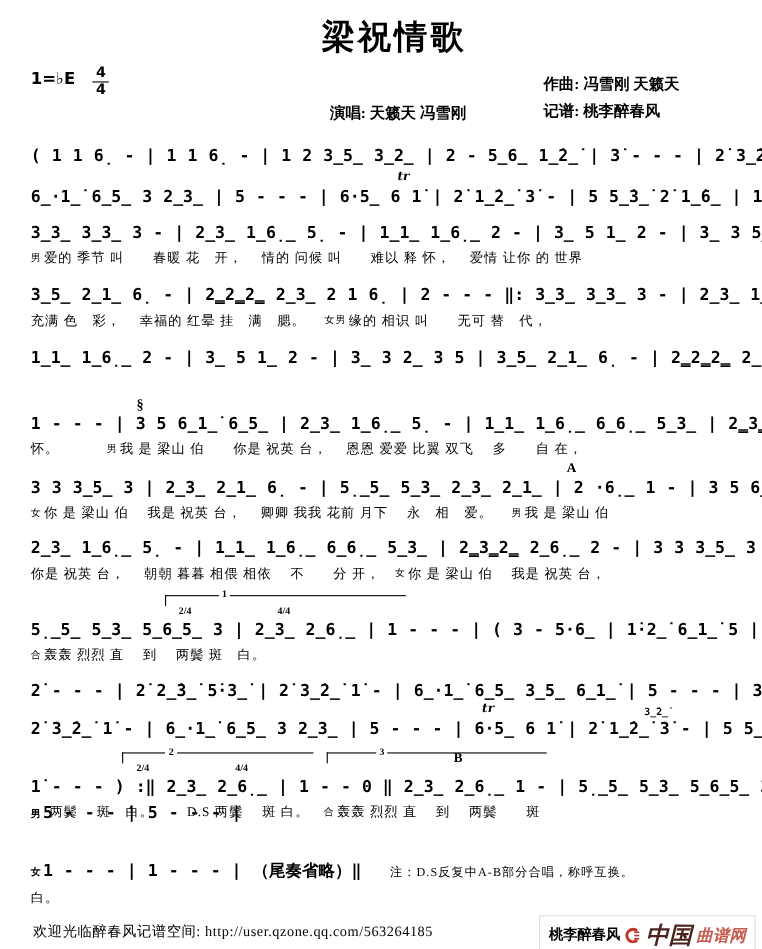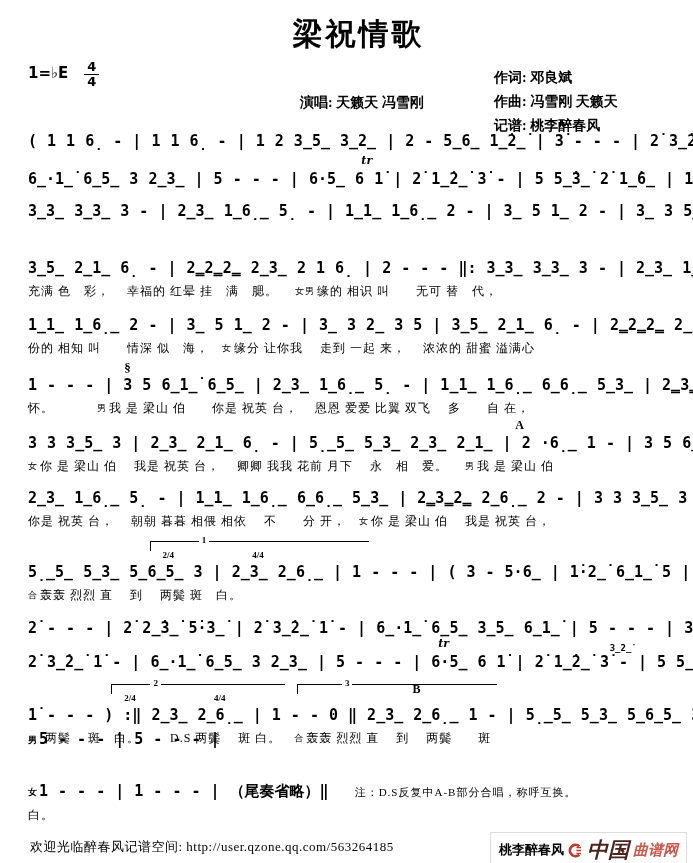--- a/index.html
+++ b/index.html
@@ -51,45 +51,44 @@
 <div class="page">
 
   <div class="title">梁祝情歌</div>
 
   <div class="keysig">
     <span>1=♭E</span><span class="meter"><span class="num">4</span><span class="den">4</span></span>
   </div>
 
   <div class="credit-performer">演唱: 天籁天 冯雪刚</div>
   <div class="credit-col">
-    <div>作词: 邓良斌</div>
     <div>作曲: 冯雪刚 天籁天</div>
     <div>记谱: 桃李醉春风</div>
   </div>
 
   <div id="score">
       <div class="system" style="top: 130px;">
         <div class="notes">( 1 1 6̣ - | 1 1 6̣ - | 1 2 3̲5̲ 3̲2̲ | 2 - 5̲6̲ 1̲̇2̲̇ | 3̇ - - - | 2̇ 3̲̇2̲̇ 1̇ - |</div>
       </div>
       <div class="system" style="top: 154px;">
         <div class="annrow">
           <span class="ann tr" style="left: 52%;">tr</span>
         </div>
         <div class="notes">6̲·1̲̇ 6̲5̲ 3 2̲3̲ | 5 - - - | 6·5̲ 6 1̇ | 2̇ 1̲̇2̲̇ 3̇ - | 5 5̲̇3̲̇ 2̇ 1̲̇6̲ | 1̇ - - - ) |</div>
       </div>
       <div class="system" style="top: 200px;">
         <div class="notes">3̲3̲ 3̲3̲ 3 - | 2̲3̲ 1̲6̣̲ 5̣ - | 1̲1̲ 1̲6̣̲ 2 - | 3̲ 5 1̲ 2 - | 3̲ 3 5̲ 3̲·5̲ 3̲2̲ |</div>
+        <div class="lyrics"><span class="voice">男</span>爱的 季节 叫　　春暖 花　开，　 情的 问候 叫　　难以 释 怀，　 爱情 让你 的 世界</div>
       </div>
       <div class="system" style="top: 257px;">
         <div class="notes">3̲5̲ 2̲1̲ 6̣ - | 2̳2̳2̳ 2̲3̲ 2 1 6̣ | 2 - - - ‖: 3̲3̲ 3̲3̲ 3 - | 2̲3̲ 1̲6̣̲ 5̣ - |</div>
         <div class="lyrics">充满 色　彩，　 幸福的 红晕 挂　满　腮。　 <span class="voice">女男</span>缘的 相识 叫　　无可 替　代，</div>
       </div>
       <div class="system" style="top: 314px;">
         <div class="notes">1̲1̲ 1̲6̣̲ 2 - | 3̲ 5 1̲ 2 - | 3̲ 3 2̲ 3 5 | 3̲5̲ 2̲1̲ 6̣ - | 2̳2̳2̳ 2̲3̲ 2 1 6̣ |</div>
-        <div class="lyrics">份的 相知 叫　　情深 似　海，　<span class="voice">女</span>缘分 让你我　 走到 一起 来，　 浓浓的 甜蜜 溢满心</div>
       </div>
       <div class="system" style="top: 360px;">
         <div class="annrow">
           <span class="ann segno" style="left: 15%;">§</span>
         </div>
         <div class="notes">1 - - - | 3 5 6̲1̲̇ 6̲5̲ | 2̲3̲ 1̲6̣̲ 5̣ - | 1̲1̲ 1̲6̣̲ 6̲6̣̲ 5̲3̲ | 2̳3̳2̳ 2̲6̣̲ 2 - |</div>
         <div class="lyrics">怀。　　　 <span class="voice">男</span>我 是 梁山 伯　　你是 祝英 台，　 恩恩 爱爱 比翼 双飞　 多　　自 在，</div>
       </div>
       <div class="system" style="top: 418px;">
         <div class="annrow">
@@ -112,21 +111,21 @@
         </div>
         <div class="notes">5̣̲5̲ 5̲3̲ 5̲6̲5̲ 3 | 2̲3̲ 2̲6̣̲ | 1 - - - | ( 3 - 5·6̲ | 1̇·2̲̇ 6̲1̲̇ 5 | 5̇·1̲̇ 6̲̇5̲̇ 3̲̇5̲̇ |</div>
         <div class="lyrics"><span class="voice">合</span>轰轰 烈烈 直　 到　 两鬓 斑　白。</div>
       </div>
       <div class="system" style="top: 617px;">
         <div class="notes">2̇ - - - | 2̇ 2̲̇3̲̇ 5̇·3̲̇ | 2̇ 3̲̇2̲̇ 1̇ - | 6̲·1̲̇ 6̲5̲ 3̲5̲ 6̲1̲̇ | 5 - - - | 3̇ - - - |</div>
       </div>
       <div class="system" style="top: 637px;">
         <div class="annrow">
           <span class="ann tr" style="left: 64%;">tr</span>
-          <span class="ann grace" style="left: 87%; margin-left: 24px;">3̲̇2̲̇</span>
+          <span class="ann grace" style="left: 87%;">3̲̇2̲̇</span>
         </div>
         <div class="notes">2̇ 3̲̇2̲̇ 1̇ - | 6̲·1̲̇ 6̲5̲ 3 2̲3̲ | 5 - - - | 6·5̲ 6 1̇ | 2̇ 1̲̇2̲̇ 3̇ - | 5 5̲̇3̲̇ 2̇ 1̲̇6̲ |</div>
       </div>
       <div class="system" style="top: 682px;">
         <div class="annrow tall">
           <span class="ann volta" style="left: 13%; width: 27%;">
             <b>2</b>
           </span>
           <span class="ann tsig" style="left: 15%;">2/4</span>
           <span class="ann tsig" style="left: 29%;">4/4</span>

